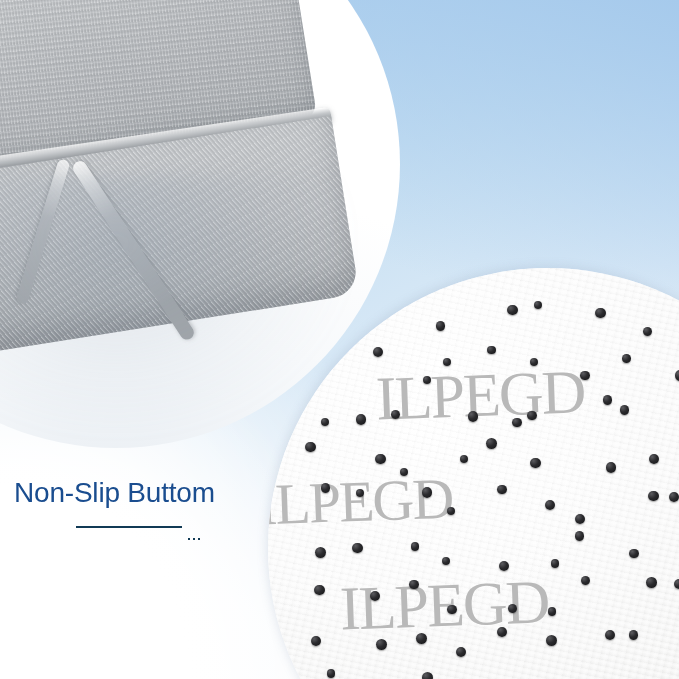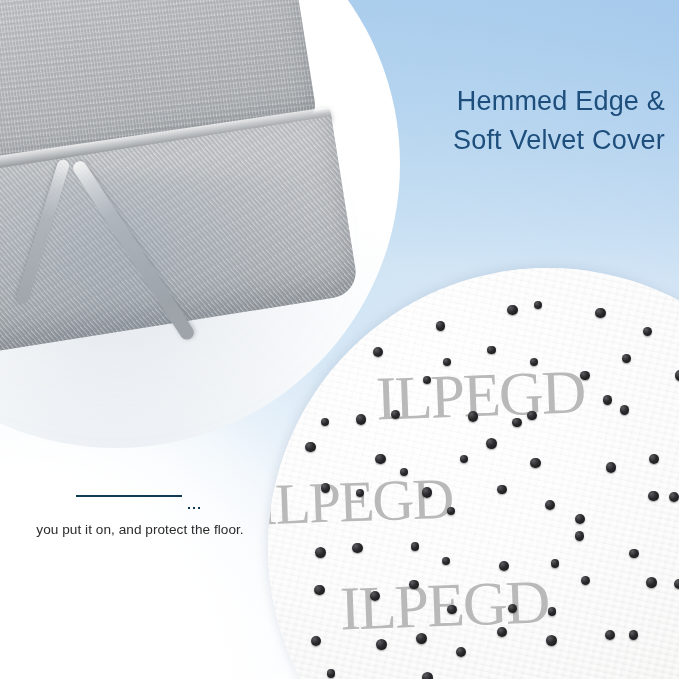--- a/index.html
+++ b/index.html
@@ -343,28 +343,24 @@
         <span class="mat-dot" style="width: 10px; height: 10px; left: 188.3px; top: 378.7px;"></span>
         <span class="mat-dot" style="width: 9.8px; height: 9.8px; left: 228.8px; top: 358.9px;"></span>
         <span class="mat-dot" style="width: 11px; height: 11px; left: 278.2px; top: 366.5px;"></span>
         <span class="mat-dot" style="width: 10px; height: 10px; left: 337px; top: 361.8px;"></span>
         <span class="mat-dot" style="width: 9.2px; height: 9.2px; left: 360.8px; top: 362.4px;"></span>
         <span class="mat-dot" style="width: 8.8px; height: 8.8px; left: 58.7px; top: 401.2px;"></span>
         <span class="mat-dot" style="width: 11px; height: 11px; left: 153.6px; top: 403.5px;"></span>
       </div>
   </div>
 
-  <div class="headline">
-    <span class="l">Hemmed Edge &amp;</span>
-    <span class="l">Soft Velvet Cover</span>
-  </div>
 
   <div class="feature">
+    <div class="feature-title">Non-Slip Buttom</div>
     <div class="divider">
       <div class="divider-line"></div>
       <div class="divider-dots" id="divider-dots"><i></i><i></i><i></i></div>
     </div>
     <div class="feature-body" id="feature-body">
-        <div>you put it on, and protect the floor.</div>
       </div>
   </div>
 
 </div>
 
 </body></html>

